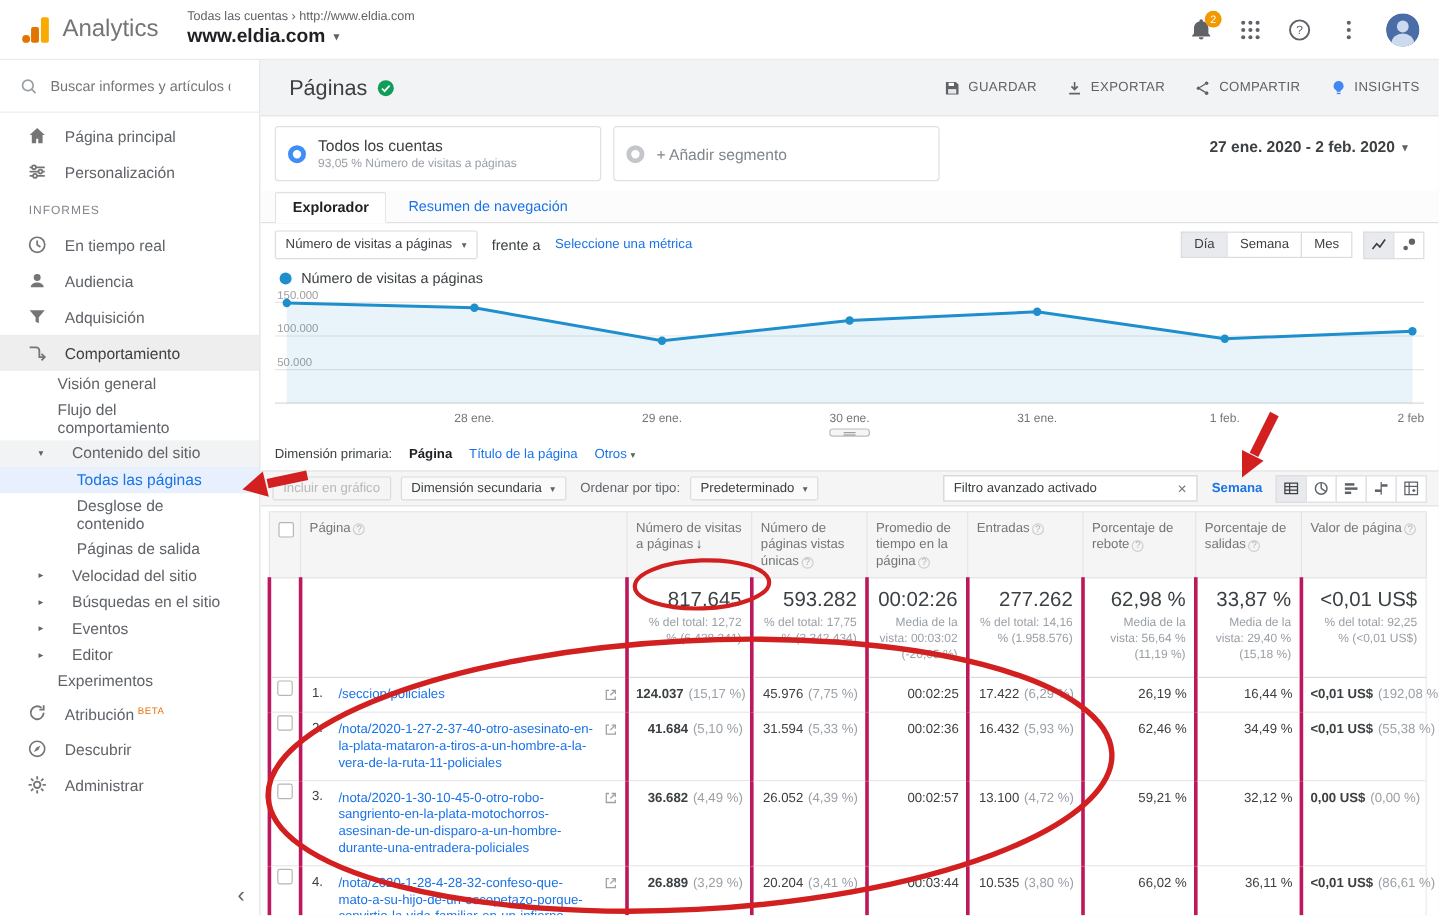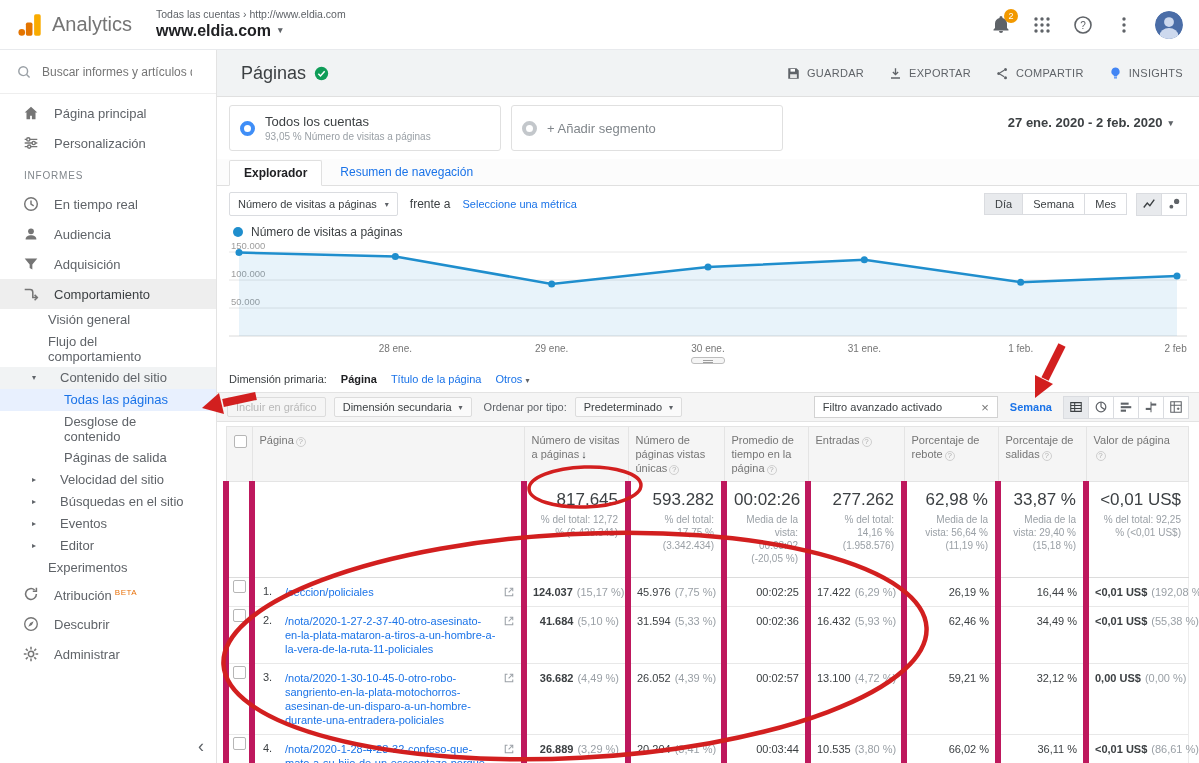--- a/index.html
+++ b/index.html
@@ -104,30 +104,30 @@
 
   .dim-row { display:flex; align-items:center; gap:14px; padding:9px 12px 7px; font-size:11px; color:#3c4043; }
   .dim-sel { font-weight:700; color:#202124; cursor:pointer; }
 
   .toolbar { height:30px; background:#f5f5f5; border-top:1px solid #e3e3e3; border-bottom:1px solid #e3e3e3;
              display:flex; align-items:center; gap:8px; padding:0 10px; }
   .tb-chip { border:1px solid #dcdcdc; border-radius:2px; background:#fafafa; font-size:11px; color:#3c4043;
              padding:3px 8px; display:inline-flex; gap:7px; align-items:center; cursor:pointer; }
   .tb-chip.disabled { color:#b8b8b8; background:transparent; cursor:default; }
   .tb-label { font-size:11px; color:#5f6368; margin-left:4px; }
-  .filter-box { margin-left:auto; width:184px; height:22px; border:1px solid #d2d2d2; background:#fff;
+  .filter-box { margin-left:auto; width:212px; height:22px; border:1px solid #d2d2d2; background:#fff;
                 display:flex; align-items:center; font-size:11px; color:#3c4043; padding:0 4px 0 8px; }
   .filter-x { margin-left:auto; font-size:13px; color:#757575; cursor:pointer; padding:0 4px; }
   .editar { font-size:11px; color:#1a73e8; font-weight:700; margin:0 4px; cursor:pointer; }
 
   .table-wrap { margin:4px 10px 0 6px; }
   table { border-collapse:collapse; width:100%; table-layout:fixed; }
   thead th { background:#f5f5f5; border:1px solid #e4e4e4; font-size:11px; font-weight:400; color:#757575;
              text-align:left; vertical-align:top; padding:6px 7px; line-height:14px; }
-  td { border-left:6px solid #be185d; border-right:1px solid #ececec; vertical-align:top; }
+  td { border-left:3px solid #be185d; border-right:1px solid #ececec; vertical-align:top; }
   tr.summary td { border-bottom:1px solid #dcdcdc; padding:8px 7px 12px; background:#fff; }
   tbody tr.data-row td { border-top:1px solid #e8e8e8; }
   .cb { width:13px; height:13px; border:1px solid #b6b6b6; border-radius:2px; background:#fff; margin:2px auto 0; cursor:pointer; }
   .sum-big { font-size:17px; color:#3c4043; text-align:right; white-space:nowrap; }
   .sum-sub { font-size:10px; color:#9aa0a6; text-align:right; line-height:13px; margin-top:3px; }
   .num-cell { text-align:right; font-size:11px; color:#3c4043; white-space:nowrap; padding:8px 6px; }
   .pct { color:#9aa0a6; font-size:11px; margin-left:4px; }
   .bold { font-weight:700; }
   .page-cell { display:flex; gap:6px; padding:7px 6px 7px 8px; align-items:flex-start; }
   .rownum { font-size:11px; color:#3c4043; flex:0 0 16px; }

